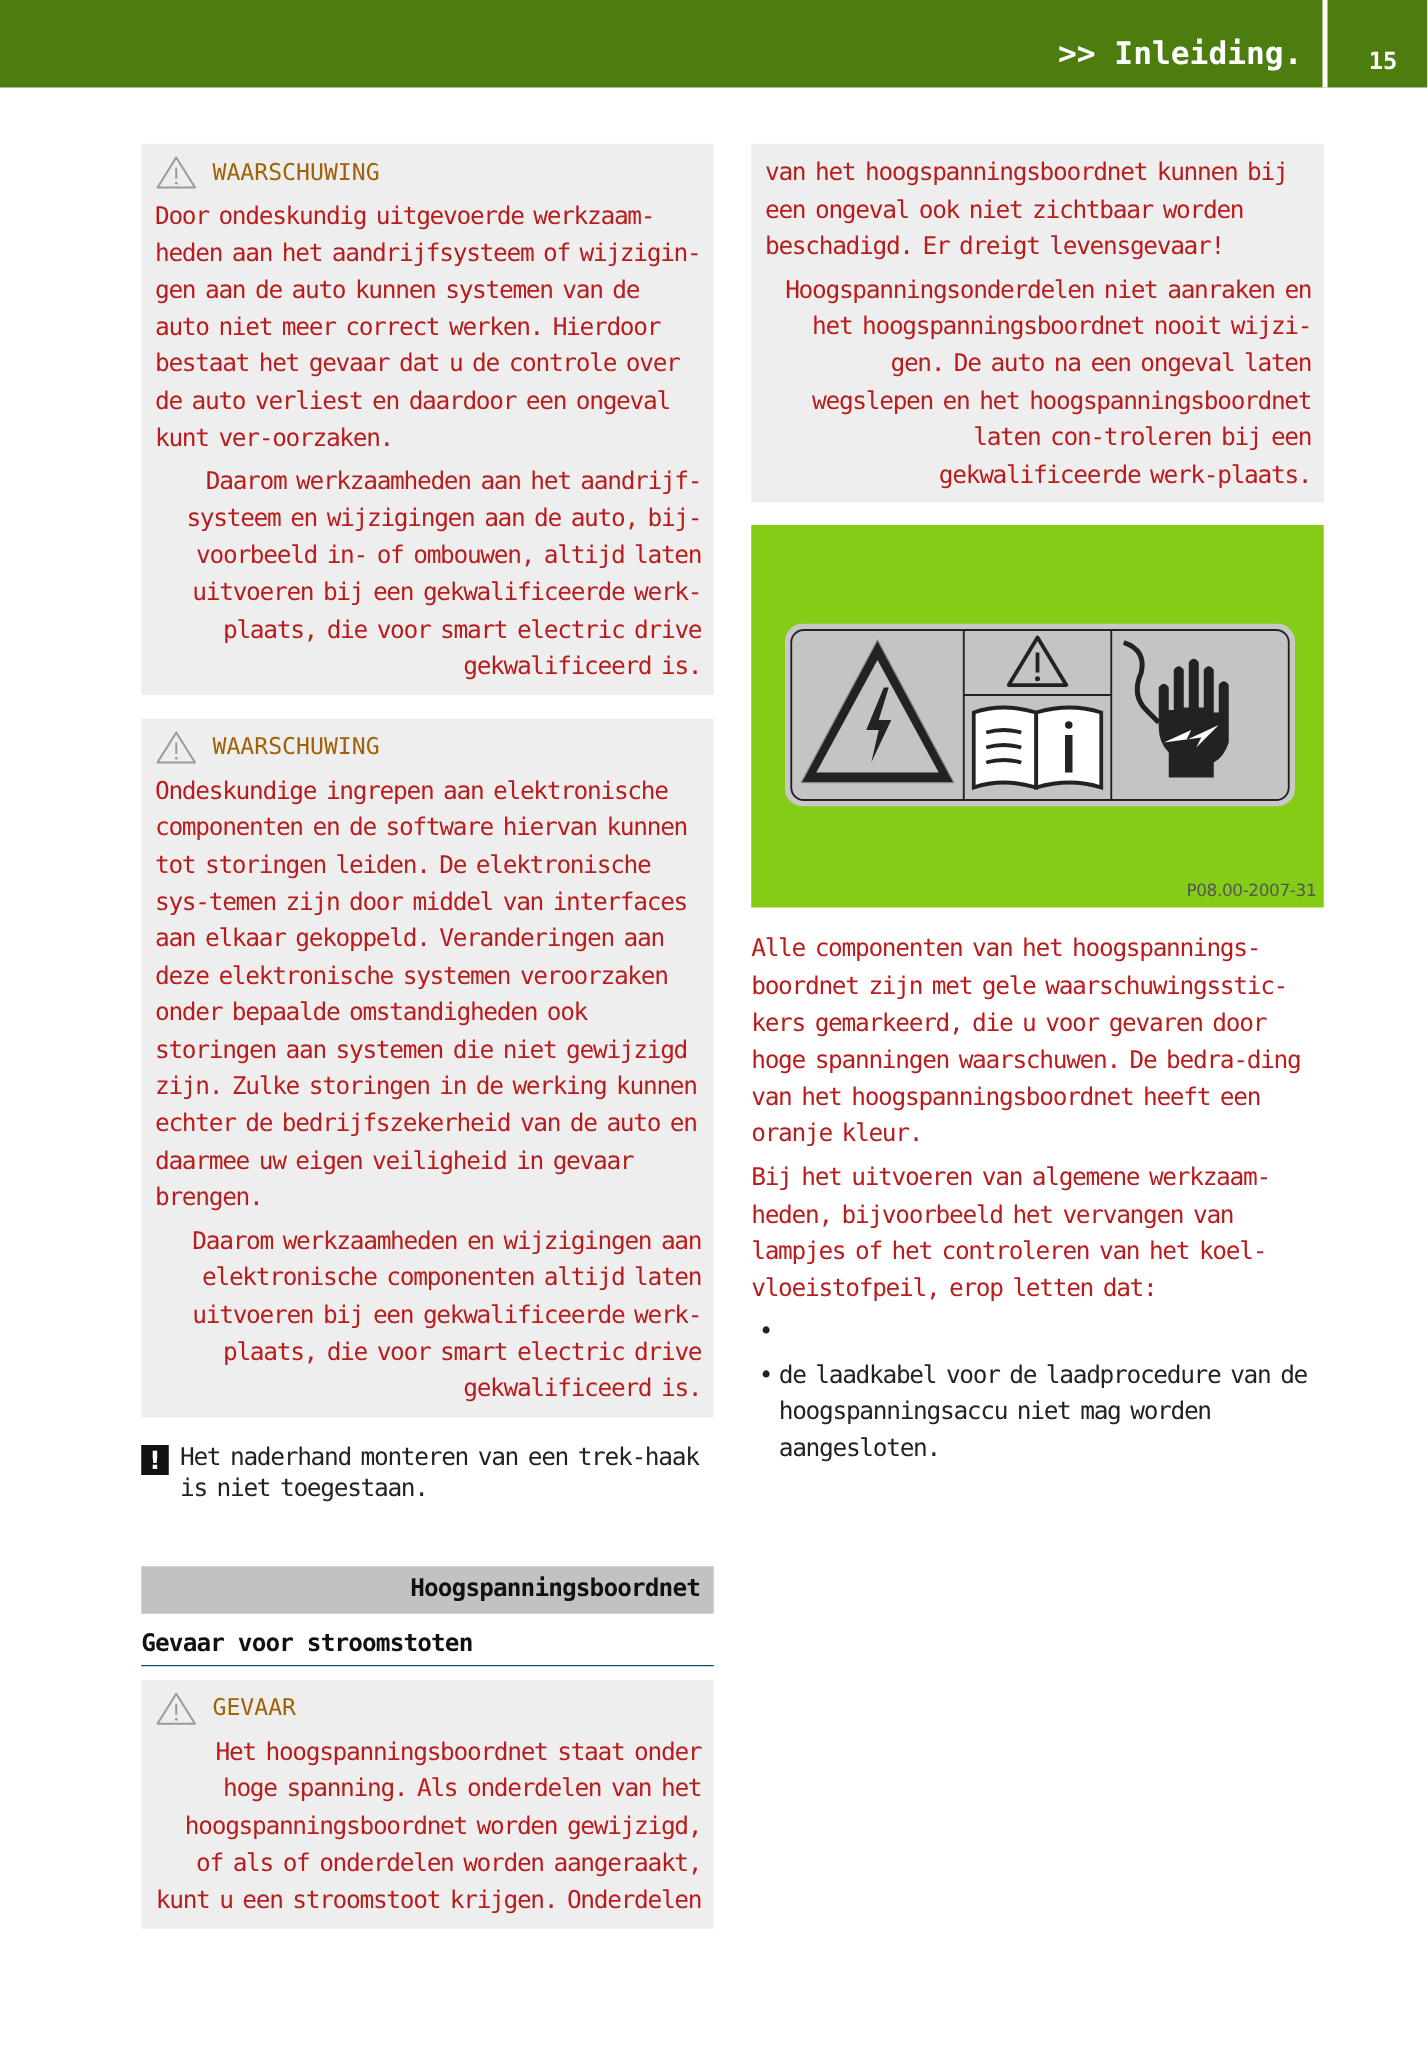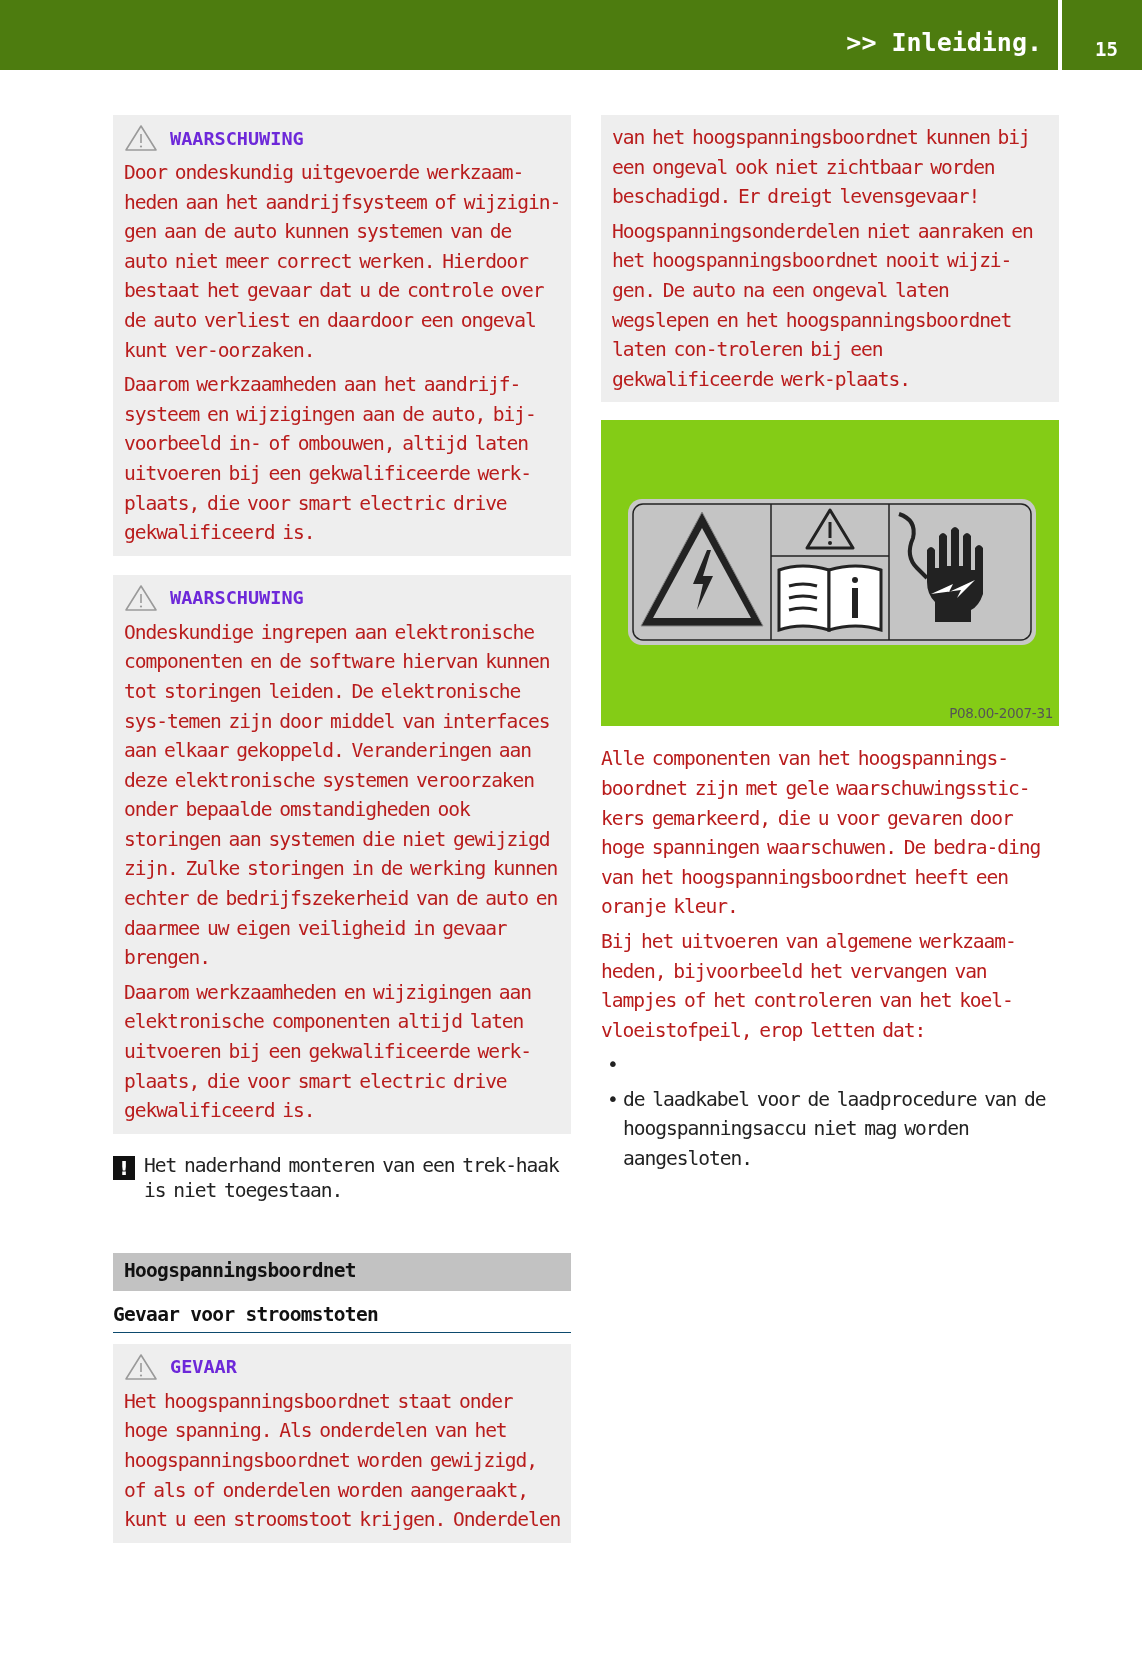--- a/index.html
+++ b/index.html
@@ -8,30 +8,30 @@
   .header { position: absolute; left: 0; top: 0; width: 1142px; height: 70px; background: #4d7c0f; }
   .header .divider { position: absolute; left: 1058px; top: 0; width: 4px; height: 70px; background: #ffffff; }
   .header .chapter { position: absolute; right: 100px; top: 28px; font-family: "DejaVu Sans Mono", "Liberation Mono", monospace; font-weight: bold; font-size: 25px; color: #ffffff; }
   .header .pagenum { position: absolute; left: 1062px; width: 89px; top: 38px; text-align: center; font-family: "DejaVu Sans Mono", monospace; font-weight: bold; font-size: 19px; color: #ffffff; }
 
   .col { position: absolute; width: 458px; }
   .col-left { left: 113px; top: 115px; }
   .col-right { left: 601px; top: 115px; }
 
   .box { background: #eeeeee; padding: 8px 10px 8px 11px; margin-bottom: 19px; }
-  .box-title { display: flex; align-items: center; color: #6d28d9; font-family: "DejaVu Sans Mono", monospace; font-weight: bold; font-size: 18.5px; height: 30px; margin-bottom: 5px; }
+  .box-title { display: flex; align-items: center; color: #a16207; font-family: "DejaVu Sans Mono", monospace; font-weight: normal; font-size: 18.5px; height: 30px; margin-bottom: 5px; }
   .warn-icon { width: 34px; height: 28px; margin-right: 12px; }
   p.t { font-family: "DejaVu Sans Mono", "Liberation Mono", monospace; font-size: 19.6px; line-height: 29.6px; letter-spacing: -1.05px; color: #b91c1c; margin-bottom: 5px; word-spacing: -3px; }
-  p.t:last-child { margin-bottom: 0; }
+  p.t:last-child { margin-bottom: 0; text-align: right; }
 
   .note { display: flex; margin-top: 0; margin-bottom: 50px; }
   .note .excl { width: 22px; height: 24px; background: #111; color: #fff; font-family: "DejaVu Sans", sans-serif; font-weight: bold; font-size: 20px; line-height: 24px; text-align: center; margin-top: 3px; margin-right: 9px; flex-shrink: 0; }
   .note .note-text { font-family: "DejaVu Sans Mono", monospace; font-size: 19.6px; line-height: 25px; letter-spacing: -1.05px; word-spacing: -3px; }
 
-  .section-bar { background: #c2c2c2; height: 38px; padding: 6px 11px; font-family: "DejaVu Sans Mono", monospace; font-weight: bold; font-size: 19.5px; color: #111; letter-spacing: -0.7px; margin-bottom: 12px; }
+  .section-bar { background: #c2c2c2; height: 38px; padding: 6px 11px; font-family: "DejaVu Sans Mono", monospace; font-weight: bold; font-size: 19.5px; color: #111; letter-spacing: -0.7px; margin-bottom: 12px; text-align: right; }
   .subhead { font-family: "DejaVu Sans Mono", monospace; font-weight: bold; font-size: 19.5px; color: #111; letter-spacing: -0.7px; padding-bottom: 6px; border-bottom: 1px solid #0c4a6e; margin-bottom: 11px; }
 
   .figure { background: #84cc16; height: 306px; position: relative; margin-bottom: 18px; margin-top: -1px; }
   .figure .sticker { position: absolute; left: 26px; top: 78px; width: 410px; height: 148px; }
   .figure .caption { position: absolute; right: 6px; bottom: 5px; font-family: "DejaVu Sans", "Liberation Sans", sans-serif; font-size: 13.5px; color: #555; letter-spacing: -0.3px; }
 
   .plain p.t { margin-bottom: 5px; }
   ul.bullets { list-style: none; margin-top: 4px; }
   ul.bullets li { display: flex; font-family: "DejaVu Sans Mono", monospace; font-size: 19.6px; line-height: 29.6px; letter-spacing: -1.05px; word-spacing: -3px; margin-bottom: 5px; }
   ul.bullets li .dot { width: 22px; flex-shrink: 0; padding-left: 6px; }

